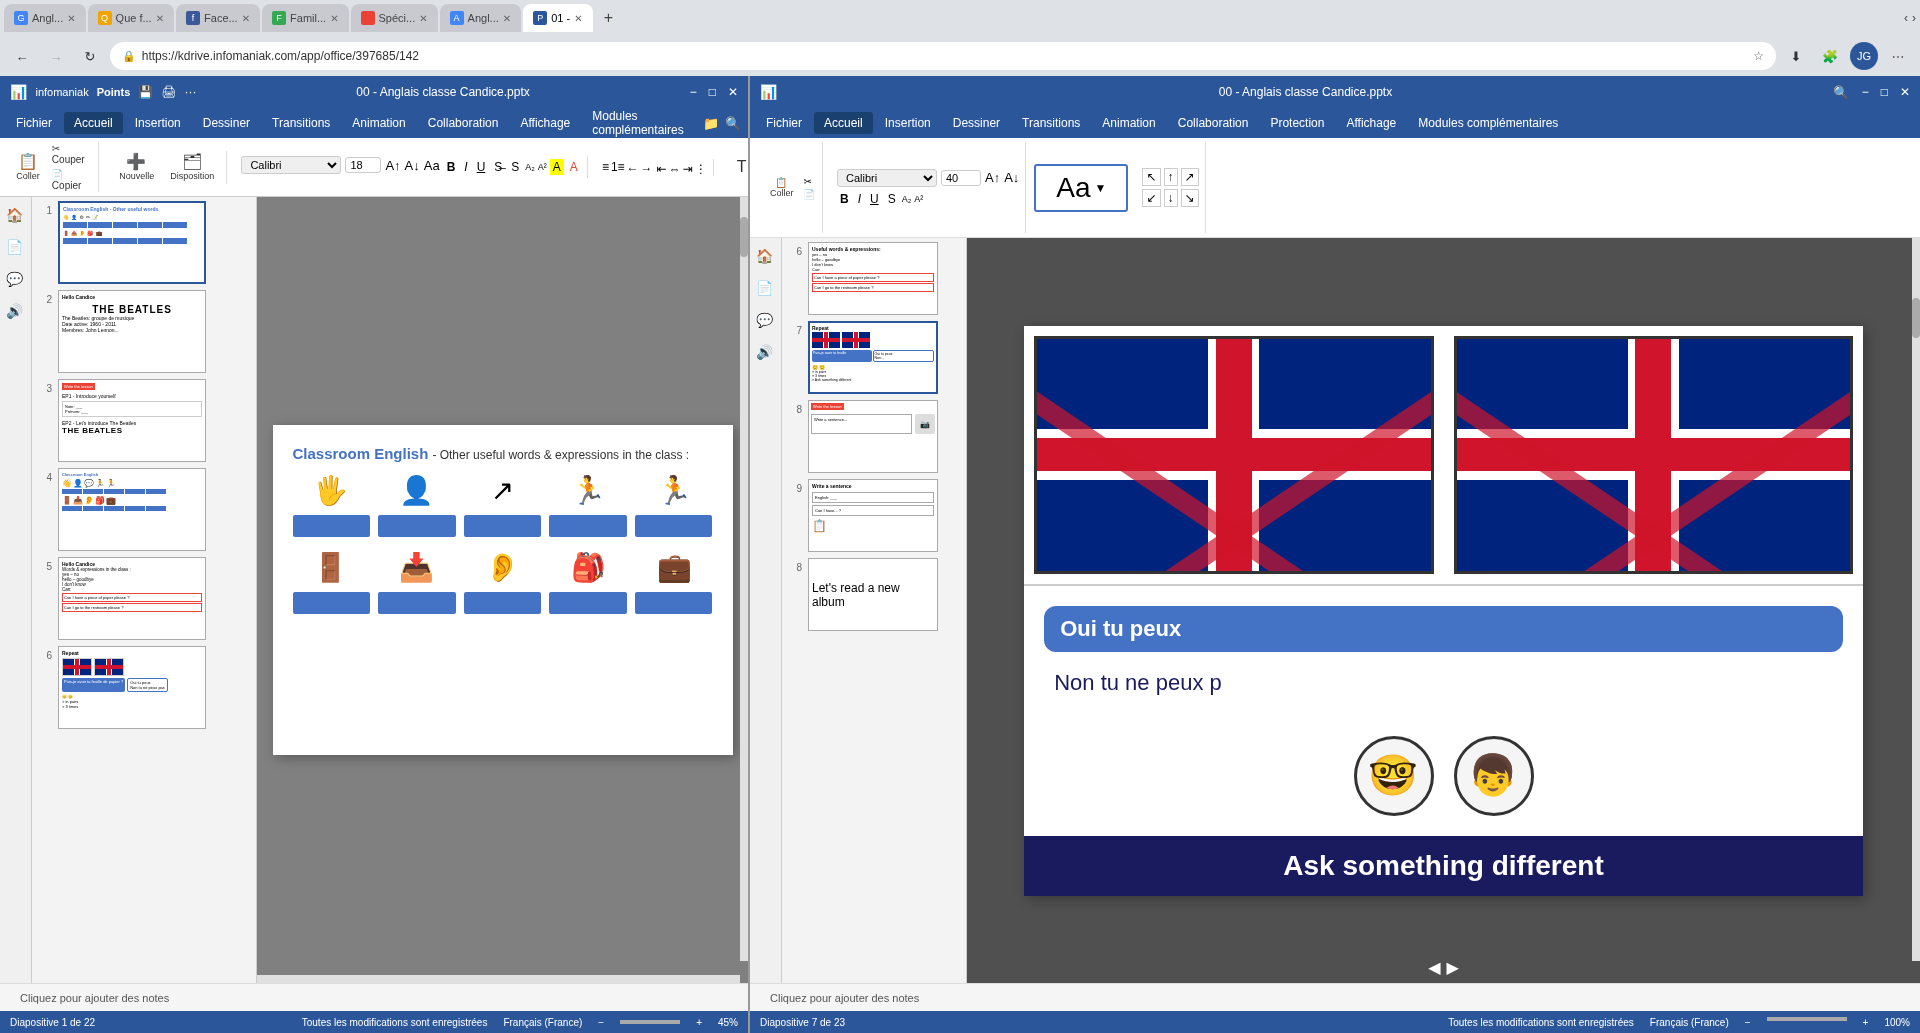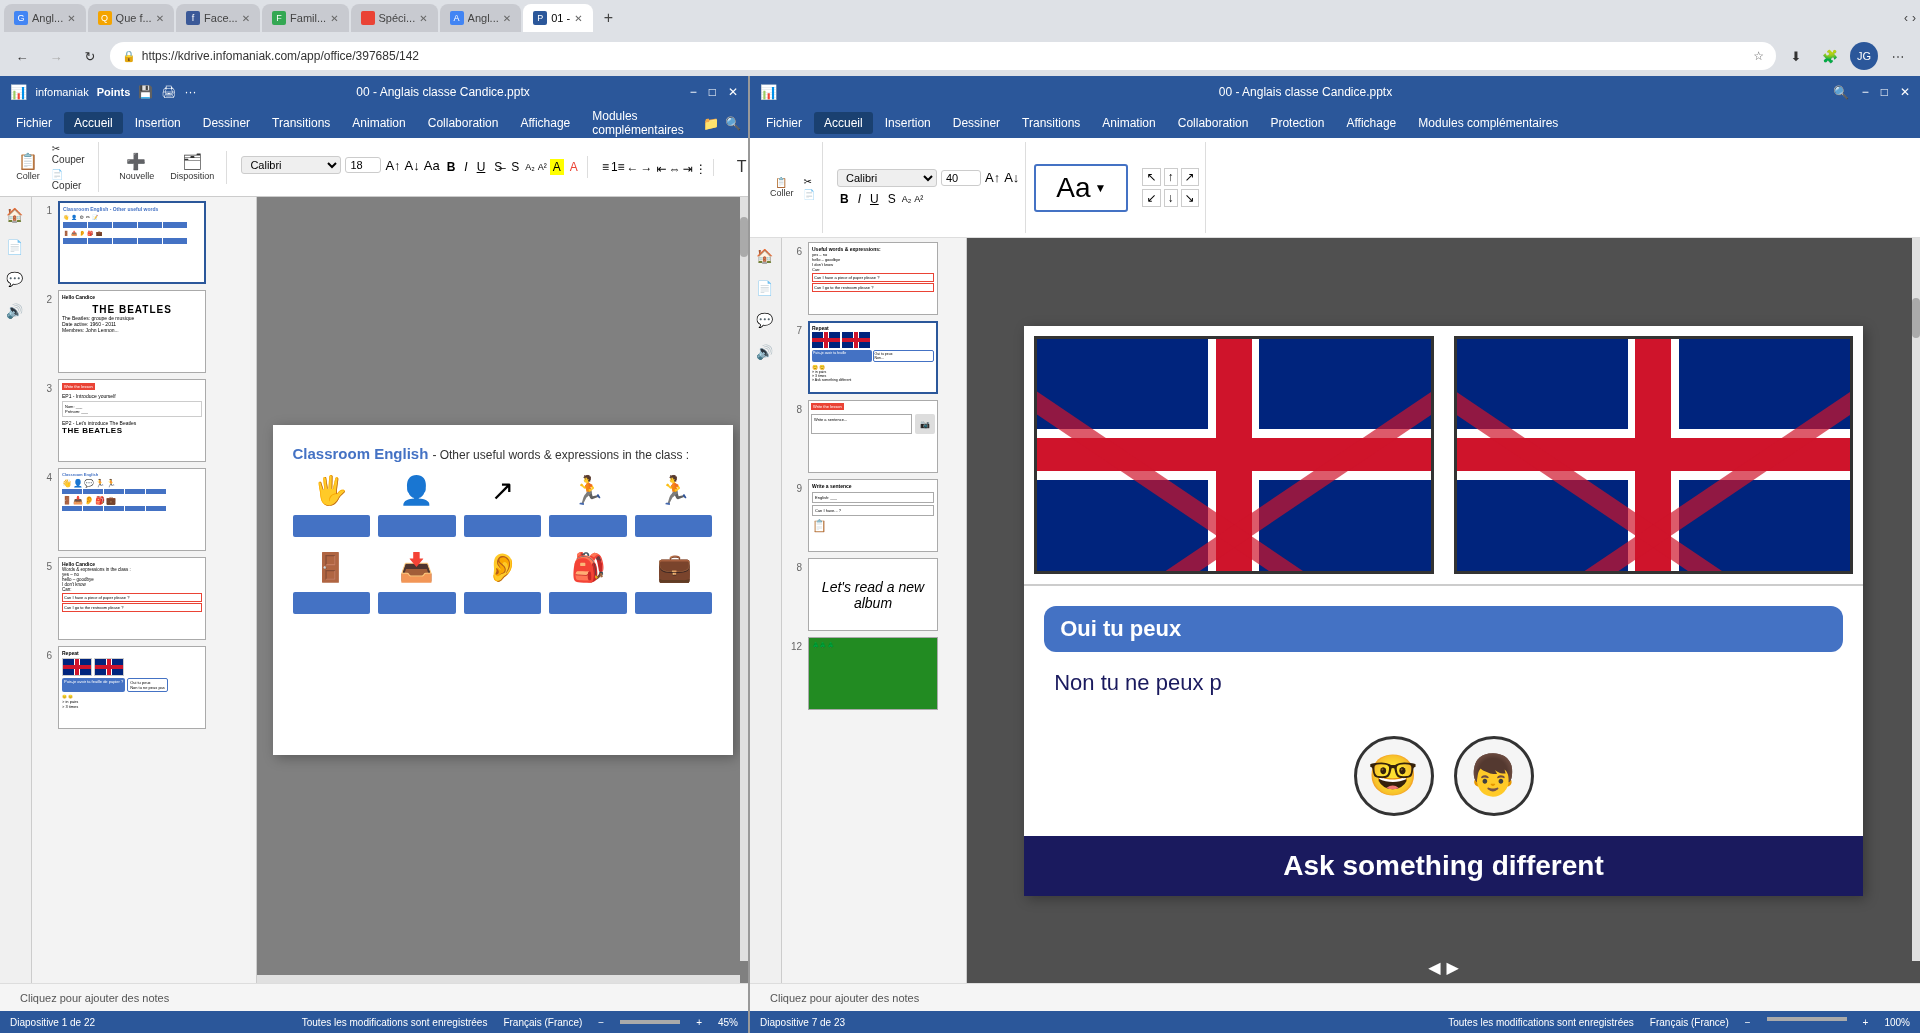--- a/index.html
+++ b/index.html
@@ -636,32 +636,26 @@
                     <span style="font-size:12px;">📋</span>
                   </div>
                 </div>
               </div>
             </div>
 
             <div class="slide-thumb">
               <span class="slide-num">8</span>
               <div class="th" style="width:130px;height:73px;">
                 <div style="padding:3px;display:flex;align-items:center;justify-content:center;height:100%;">
-                  <div style="font-size:14px;text-align:center;font-style:italic;">Let's read a new album</div>
-                </div>
-              </div>
-            </div>
-
-
-            <div class="slide-thumb">
-              <span class="slide-num">12</span>
-              <div class="th" style="width:130px;height:73px;background:#228B22;">
-                <div style="color:#fff;font-size:6px;padding:3px;">🌲🌲🌲</div>
-              </div>
-            </div>
+                  <div style="font-size:12px;text-align:left;">Let's read a new album</div>
+                </div>
+              </div>
+            </div>
+
+
           </div>
         </div>
 
         <div style="flex:1;background:#505050;display:flex;flex-direction:column;align-items:center;justify-content:center;overflow:hidden;position:relative;">
 
           <div style="width:88%;max-width:930px;height:570px;background:#fff;box-shadow:3px 3px 12px rgba(0,0,0,0.3);display:flex;flex-direction:column;overflow:hidden;">
 
             <div style="display:flex;height:260px;border-bottom:2px solid #ccc;">
 
               <div style="flex:1;position:relative;background:#00247d;margin:10px;border:3px solid #333;overflow:hidden;">

